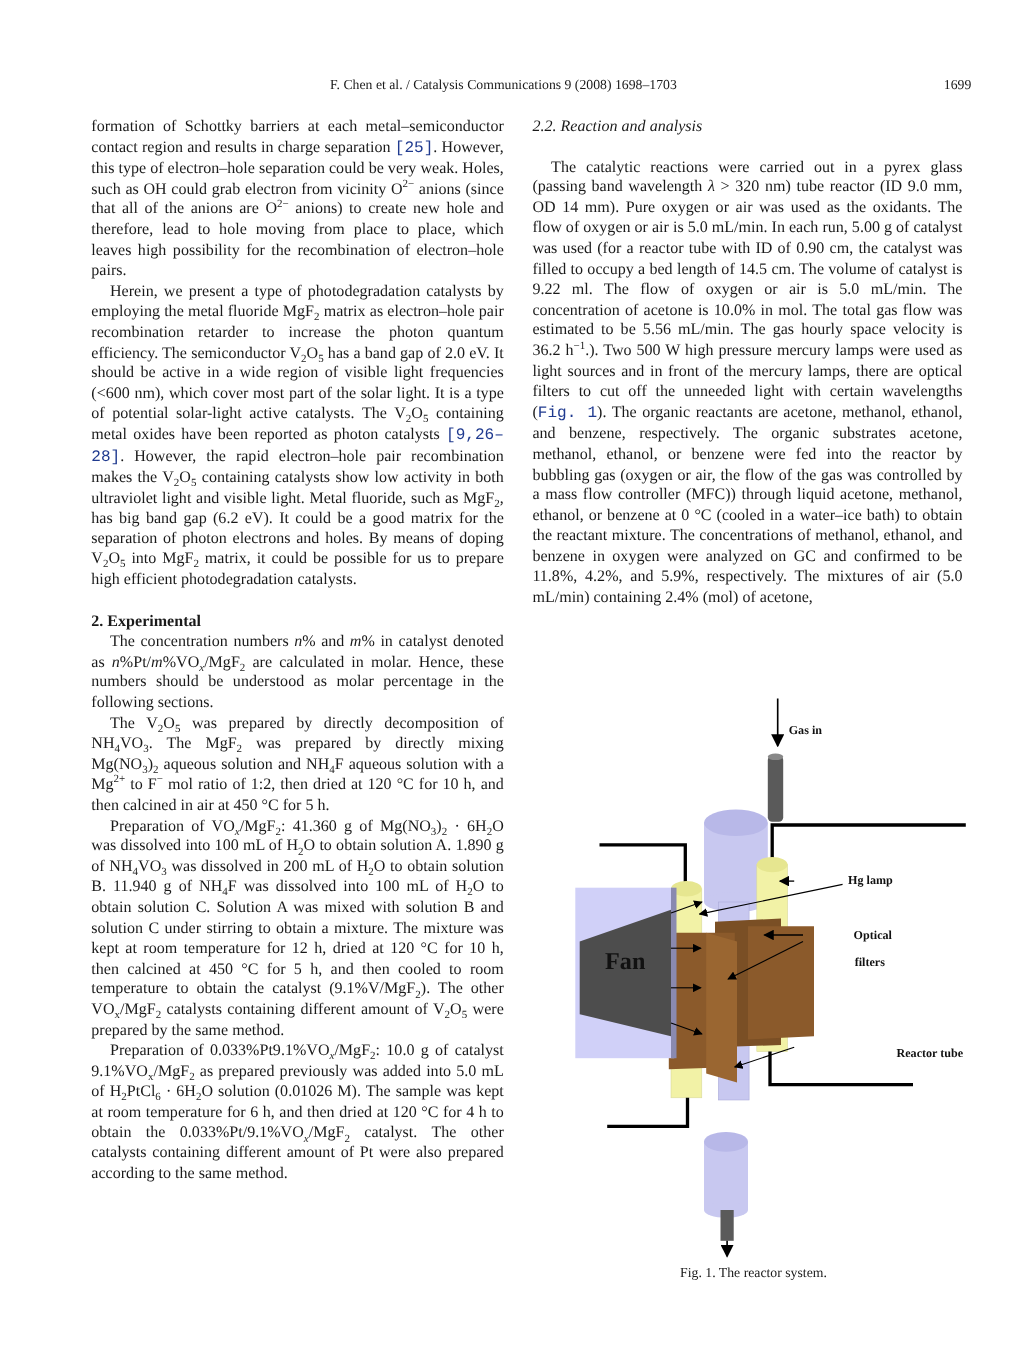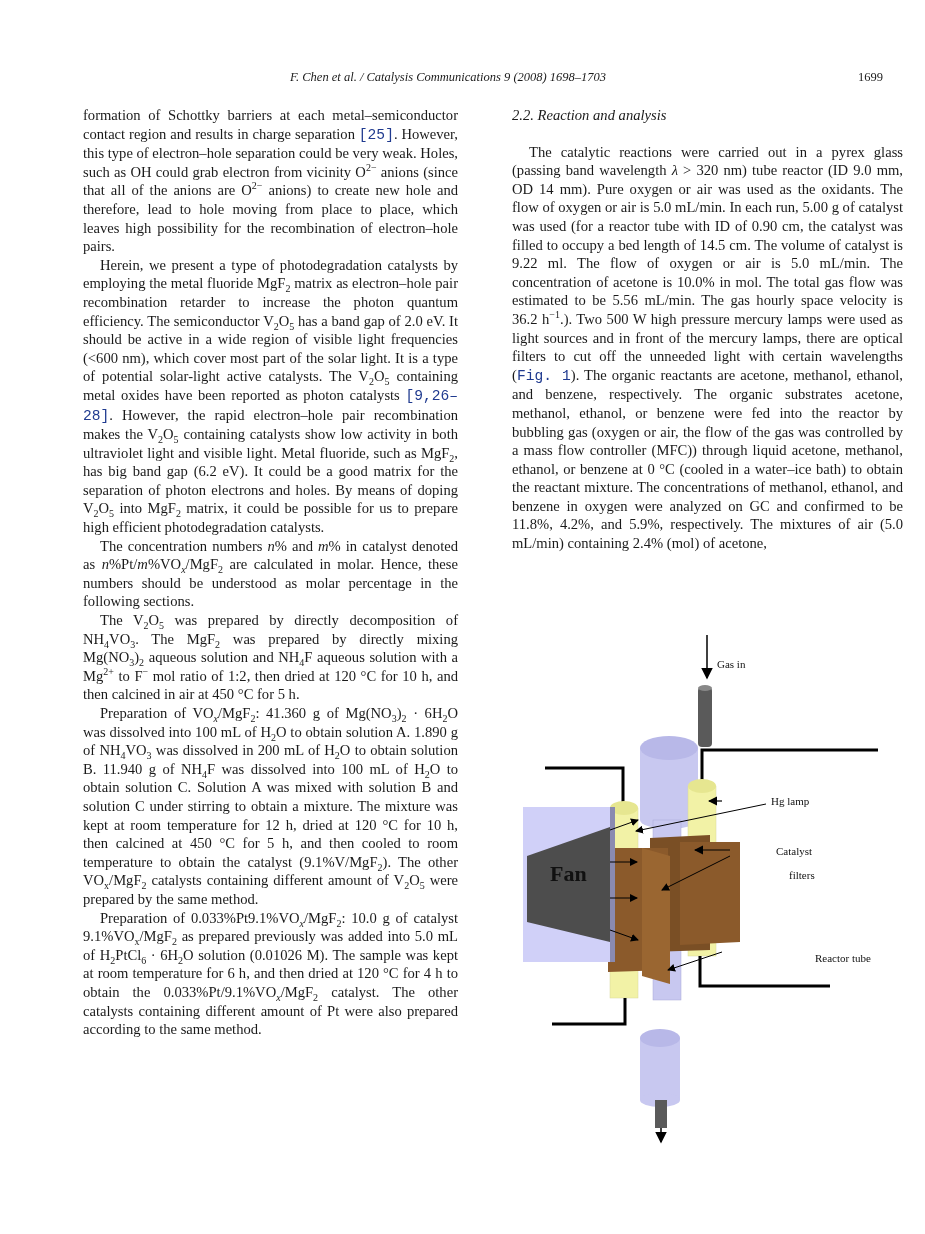--- a/index.html
+++ b/index.html
@@ -5,54 +5,55 @@
     html, body { margin: 0; padding: 0; background: #ffffff; }
     body {
       width: 925px; height: 1234px; position: relative; overflow: hidden;
       font-family: "Liberation Serif", "DejaVu Serif", serif;
       color: #1a1a1a;
     }
     .running-head {
       position: absolute; top: 70px; left: 0; width: 925px;
       font-size: 12.5px;
     }
-    .running-head .journal { position: absolute; left: 290px; font-style: italic; }
+    .running-head .journal { position: absolute; left: 300px; }
     .running-head .pageno { position: absolute; right: 42px; }
 
     .col { position: absolute; top: 106px; width: 375px; font-size: 14.6px; line-height: 18.6px; }
     .col-left { left: 83px; }
-    .col-right { left: 512px; width: 391px; }
+    .col-right { left: 484px; width: 391px; }
     p { margin: 0; text-align: justify; }
     p.indent { text-indent: 17px; }
     .link { color: #1f3a8f; font-family: Liberation Mono, monospace; }
     h2.section { font-size: 14.6px; font-weight: bold; margin: 19px 0 0 0; line-height: 18.6px; }
     h3.subsection { font-size: 14.6px; font-style: italic; font-weight: normal; margin: 17px 0 19px 0; line-height: 18.6px; }
     .col-right h3.subsection { margin-top: 0; margin-bottom: 18px; }
     sub, sup { font-size: 10px; line-height: 0; }
     i { font-style: italic; }
 
     .figure { position: absolute; left: 490px; top: 630px; width: 390px; height: 540px; }
     .figure svg { position: absolute; left: 0; top: 0; }
-    .fig-label { position: absolute; font-family: "Liberation Serif", serif; font-weight: normal; font-size: 11px; color: #111; }
+    .fig-label { position: absolute; font-family: "Liberation Serif", serif; font-weight: bold; font-size: 11px; color: #111; }
     .fig-caption { position: absolute; left: 0; top: 520px; width: 390px; text-align: center; font-size: 12.5px; }
     .fan-label { position: absolute; font-family: "Liberation Serif", serif; font-weight: bold; font-size: 22px; color: #111; }
   </style>
 </head>
 <body>
 
 <div class="running-head">
   <span class="journal">F. Chen et al. / Catalysis Communications 9 (2008) 1698–1703</span>
   <span class="pageno">1699</span>
 </div>
 
 <div class="col col-left">
   <p><span>formation of Schottky barriers at each metal–semiconductor contact region and results in charge separation </span><span class="link">[25]</span><span>. However, this type of electron–hole separation could be very weak. Holes, such as OH could grab electron from vicinity O</span><sup>2−</sup><span> anions (since that all of the anions are O</span><sup>2−</sup><span> anions) to create new hole and therefore, lead to hole moving from place to place, which leaves high possibility for the recombination of electron–hole pairs.</span></p>
 
   <p class="indent"><span>Herein, we present a type of photodegradation catalysts by employing the metal fluoride MgF</span><sub>2</sub><span> matrix as electron–hole pair recombination retarder to increase the photon quantum efficiency. The semiconductor V</span><sub>2</sub>O<sub>5</sub><span> has a band gap of 2.0 eV. It should be active in a wide region of visible light frequencies (&lt;600 nm), which cover most part of the solar light. It is a type of potential solar-light active catalysts. The V</span><sub>2</sub>O<sub>5</sub><span> containing metal oxides have been reported as photon catalysts </span><span class="link">[9,26–28]</span><span>. However, the rapid electron–hole pair recombination makes the V</span><sub>2</sub>O<sub>5</sub><span> containing catalysts show low activity in both ultraviolet light and visible light. Metal fluoride, such as MgF</span><sub>2</sub><span>, has big band gap (6.2 eV). It could be a good matrix for the separation of photon electrons and holes. By means of doping V</span><sub>2</sub>O<sub>5</sub><span> into MgF</span><sub>2</sub><span> matrix, it could be possible for us to prepare high efficient photodegradation catalysts.</span></p>
 
+  <h2 class="section">2. Experimental</h2>
 
   <p class="indent"><span>The concentration numbers </span><i>n</i><span>% and </span><i>m</i><span>% in catalyst denoted as </span><i>n</i><span>%Pt/</span><i>m</i><span>%VO</span><sub><i>x</i></sub><span>/MgF</span><sub>2</sub><span> are calculated in molar. Hence, these numbers should be understood as molar percentage in the following sections.</span></p>
 
   <p class="indent"><span>The V</span><sub>2</sub>O<sub>5</sub><span> was prepared by directly decomposition of NH</span><sub>4</sub><span>VO</span><sub>3</sub><span>. The MgF</span><sub>2</sub><span> was prepared by directly mixing Mg(NO</span><sub>3</sub><span>)</span><sub>2</sub><span> aqueous solution and NH</span><sub>4</sub><span>F aqueous solution with a Mg</span><sup>2+</sup><span> to F</span><sup>−</sup><span> mol ratio of 1:2, then dried at 120 °C for 10 h, and then calcined in air at 450 °C for 5 h.</span></p>
 
   <p class="indent"><span>Preparation of VO</span><sub><i>x</i></sub><span>/MgF</span><sub>2</sub><span>: 41.360 g of Mg(NO</span><sub>3</sub><span>)</span><sub>2</sub><span> · 6H</span><sub>2</sub><span>O was dissolved into 100 mL of H</span><sub>2</sub><span>O to obtain solution A. 1.890 g of NH</span><sub>4</sub><span>VO</span><sub>3</sub><span> was dissolved in 200 mL of H</span><sub>2</sub><span>O to obtain solution B. 11.940 g of NH</span><sub>4</sub><span>F was dissolved into 100 mL of H</span><sub>2</sub><span>O to obtain solution C. Solution A was mixed with solution B and solution C under stirring to obtain a mixture. The mixture was kept at room temperature for 12 h, dried at 120 °C for 10 h, then calcined at 450 °C for 5 h, and then cooled to room temperature to obtain the catalyst (9.1%V/MgF</span><sub>2</sub><span>). The other VO</span><sub>x</sub><span>/MgF</span><sub>2</sub><span> catalysts containing different amount of V</span><sub>2</sub>O<sub>5</sub><span> were prepared by the same method.</span></p>
 
   <p class="indent"><span>Preparation of 0.033%Pt9.1%VO</span><sub><i>x</i></sub><span>/MgF</span><sub>2</sub><span>: 10.0 g of catalyst 9.1%VO</span><sub>x</sub><span>/MgF</span><sub>2</sub><span> as prepared previously was added into 5.0 mL of H</span><sub>2</sub><span>PtCl</span><sub>6</sub><span> · 6H</span><sub>2</sub><span>O solution (0.01026 M). The sample was kept at room temperature for 6 h, and then dried at 120 °C for 4 h to obtain the 0.033%Pt/9.1%VO</span><sub><i>x</i></sub><span>/MgF</span><sub>2</sub><span> catalyst. The other catalysts containing different amount of Pt were also prepared according to the same method.</span></p>
 </div>
 
@@ -133,18 +134,19 @@
     <line x1="217" y1="500" x2="217" y2="500" stroke="none"></line>
     <line x1="217" y1="500" x2="217" y2="500" stroke="none"></line>
     <line x1="177" y1="496" x2="177" y2="508" stroke="#000" stroke-width="0"></line>
     <line x1="217" y1="498" x2="217" y2="498" stroke="none"></line>
     <line x1="217" y1="498" x2="217" y2="498" stroke="none"></line>
     <line x1="171" y1="498" x2="171" y2="512" stroke="#000" stroke-width="1.5" marker-end="url(#ah)"></line>
   </svg>
 
   <span class="fig-label" style="left:227px; top:28px;">Gas in</span>
   <span class="fig-label" style="left:281px; top:165px;">Hg lamp</span>
-  <span class="fig-label" style="left:286px; top:215px;">Catalyst</span>
-  <span class="fig-label" style="left:299px; top:239px;">filters</span>
+  <span class="fig-label" style="left:286px; top:215px;">Optical</span>
+  <span class="fig-label" style="left:287px; top:239px;">filters</span>
   <span class="fig-label" style="left:281px; top:322px;margin-left:44px;">Reactor tube</span>
   <span class="fan-label" style="left:60px; top:231px;">Fan</span>
 
+  <div class="fig-caption">Fig. 1. The reactor system.</div>
 </div>
 
 </body></html>

